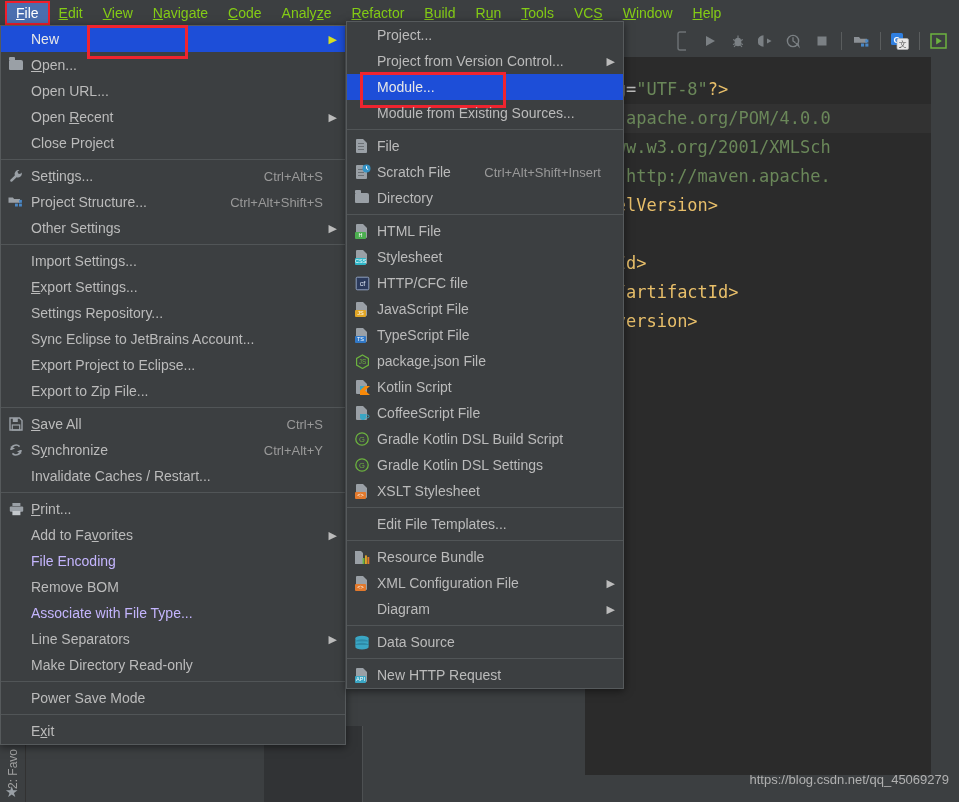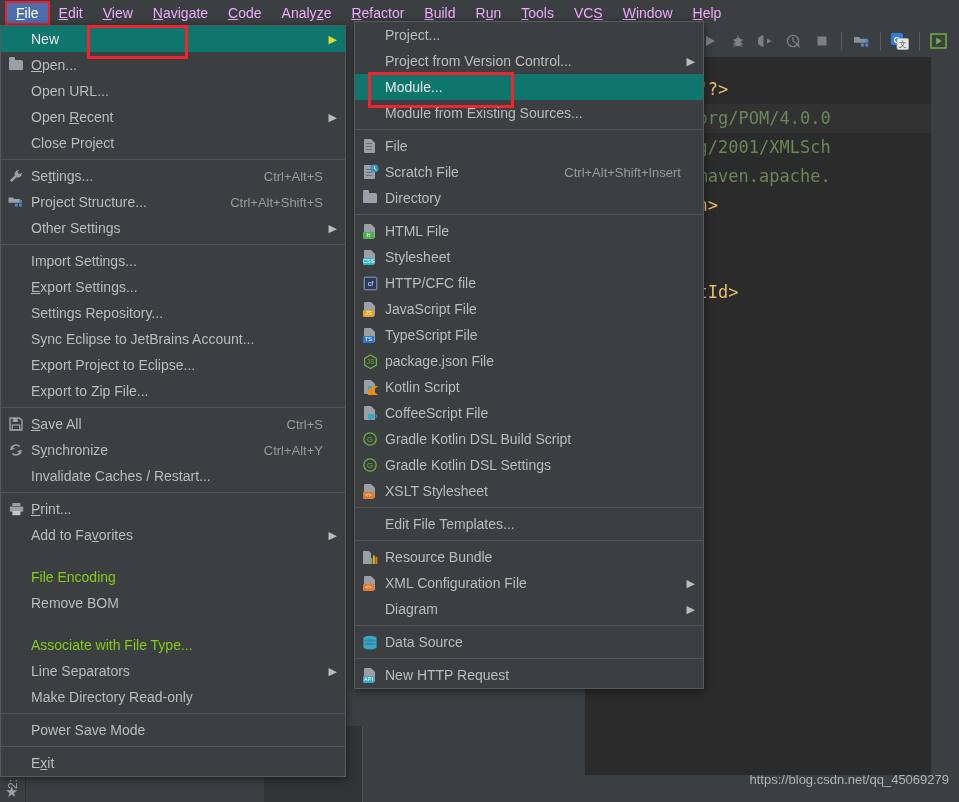--- a/index.html
+++ b/index.html
@@ -13,21 +13,21 @@
 
   
   .ide-bg{ position:absolute; inset:0; background:#3c3f41; }
 
   .menubar{
     position:absolute; left:0; top:0; width:959px; height:25px;
     background:#3c3f41;
     display:flex; align-items:center; padding-left:6px; gap:0;
   }
   .menubar .mi{
-    padding:3px 10px; font-size:14px; color:#f0abfc; white-space:nowrap;
+    padding:3px 10px; font-size:14px; color:#84cc16; white-space:nowrap;
   }
   .menubar .mi u{ text-decoration:underline; }
   .menubar .mi.active{ background:#4b6eaf; color:#ffffff; }
   .menubar .mi.active-box{ outline:2px solid #f01e2c; outline-offset:-1px; }
 
   
   .toolbar{
     position:absolute; left:0; top:25px; width:959px; height:32px;
     background:#3c3f41; display:flex; align-items:center;
   }
@@ -77,39 +77,39 @@
   .panel-c{ position:absolute; left:362px; top:726px; width:1px; height:76px; background:#4d5052; }
 
   
   .menu{
     position:absolute; background:#3c3f41;
     border:1px solid #565a5c;
     box-shadow:0 2px 8px rgba(0,0,0,.5);
     padding:0;
   }
   #file-menu{ left:0; top:25px; width:346px; }
-  #new-submenu{ left:354px; top:21px; width:350px; }
+  #new-submenu{ left:346px; top:21px; width:278px; }
 
   .row{
     position:relative; display:flex; align-items:center;
     height:26px; padding:0 8px 0 0; cursor:default;
     font-size:14px; color:#bbbbbb; white-space:nowrap;
   }
   .row .ico{
     width:30px; min-width:30px; display:flex; align-items:center; justify-content:center;
   }
   .row .lbl{ flex:1; }
   .row .lbl u{ text-decoration:underline; }
   .row .acc{ color:#999999; font-size:13px; padding-left:16px; }
   .row .arr{
     width:14px; min-width:14px; text-align:right; color:#bbbbbb; font-size:11px; line-height:1;
   }
-  .row.sel{ background:#0f766e; color:#e8e8e8;justify-content:space-between; }
+  .row.sel{ background:#1d4ed8; color:#e8e8e8;justify-content:space-between; }
   .row.sel .arr{ color:#d7e021; }
-  .row.disabled{ color:#84cc16;margin-top:16px; }
+  .row.disabled{ color:#c4b5fd; }
   .row.boxed::after{
     content:""; position:absolute; left:86px; top:-1px; width:95px; height:28px;
     border:3px solid #f0242f; pointer-events:none;
   }
   .row.boxed2::after{
     content:""; position:absolute; left:13px; top:-2px; width:140px; height:30px;
     border:3px solid #f0242f; pointer-events:none;
   }
   .sep{ height:1px; background:#515557; margin:3px 0; }
 

